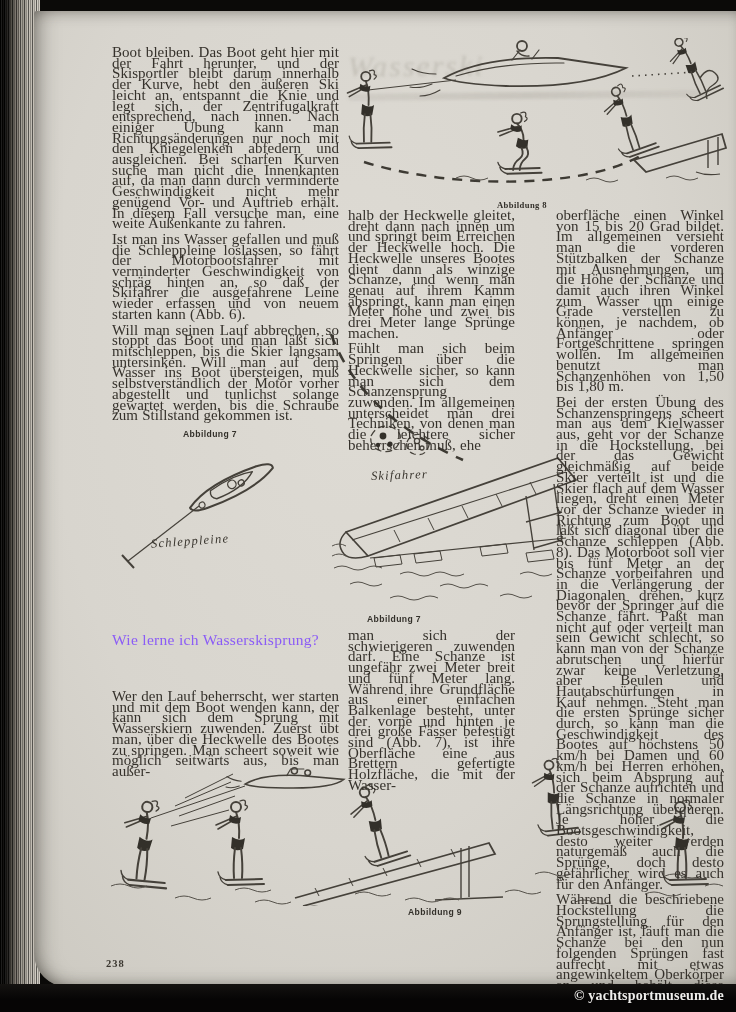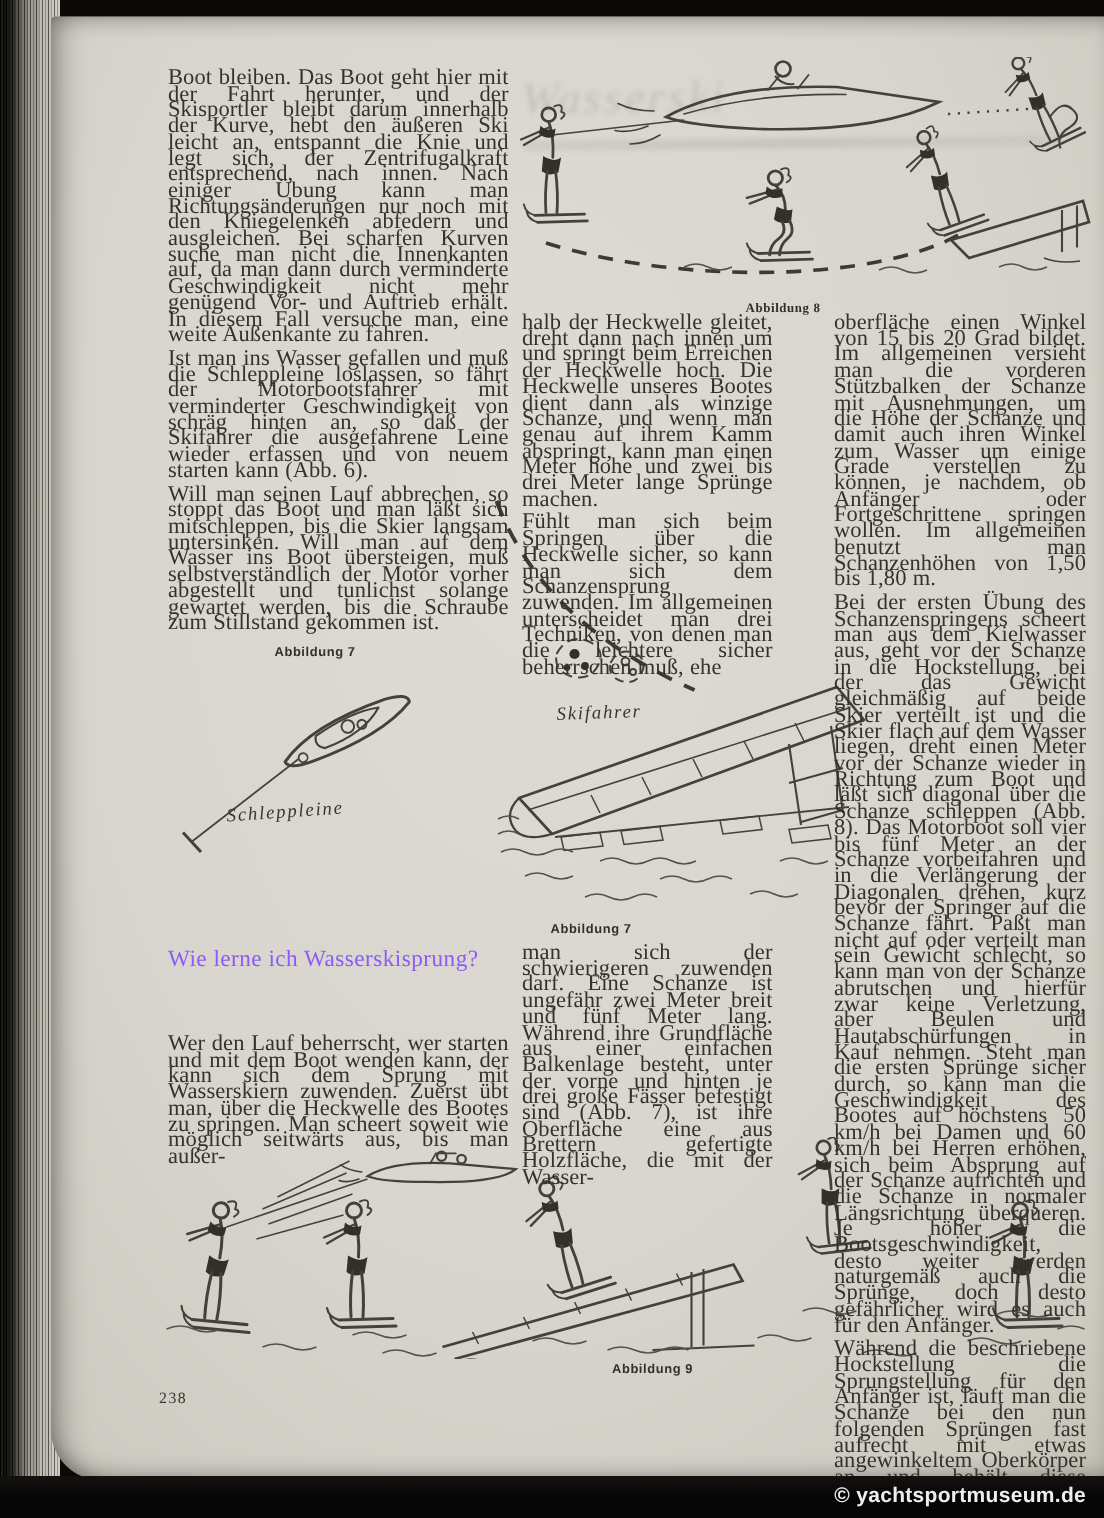--- a/index.html
+++ b/index.html
@@ -27,21 +27,21 @@
     box-shadow:inset 14px 0 22px -12px rgba(40,36,30,.55),
                inset 0 10px 16px -12px rgba(40,36,30,.5),
                inset 0 -12px 18px -14px rgba(40,36,30,.6);
   }
   .bottom-bar{
     position:absolute;left:0;top:984px;width:736px;height:28px;
     background:linear-gradient(180deg,#141210,#060505 55%);
   }
   .watermark{
     position:absolute;right:12px;top:988px;
-    font-family:Liberation Sans, sans-serif;font-weight:bold;
+    font-family:Liberation Serif, serif;font-weight:bold;
     font-size:14px;color:#efeeec;letter-spacing:.2px;
   }
   
   .ghost{
     position:absolute;left:348px;top:48px;width:360px;height:70px;
     color:rgba(100,94,82,.20);filter:blur(1.6px);
     font-size:30px;font-style:italic;letter-spacing:2px;
     transform:rotate(-.6deg);pointer-events:none;
   }
   .ghost .l2{display:block;height:7px;margin-top:10px;
@@ -70,22 +70,23 @@
   .cap7{left:367px;top:614px;}
   .cap8{left:497px;top:200px;font-family:Liberation Serif, serif;}
   .cap9{left:408px;top:907px;}
   .hand-label{
     position:absolute;font-style:italic;font-size:12.5px;color:#3a362f;
     letter-spacing:1.2px;
   }
   .lbl-rope{left:151px;top:534px;transform:rotate(-4deg);}
   .lbl-skier{left:371px;top:468px;transform:rotate(-2deg);}
   .page-number{
-    position:absolute;left:106px;top:927px;font-size:10.5px;color:#3a362f;
+    position:absolute;left:106px;top:958px;font-size:10.5px;color:#3a362f;
     letter-spacing:1px;
+    font-weight:bold;
   }
   svg.fig{position:absolute;pointer-events:none;}
   .f8{left:336px;top:38px;}
   .f6{left:95px;top:318px;}
   .f7{left:330px;top:450px;}
   .f9{left:105px;top:758px;}
 </style>
 </head>
 <body>
 

